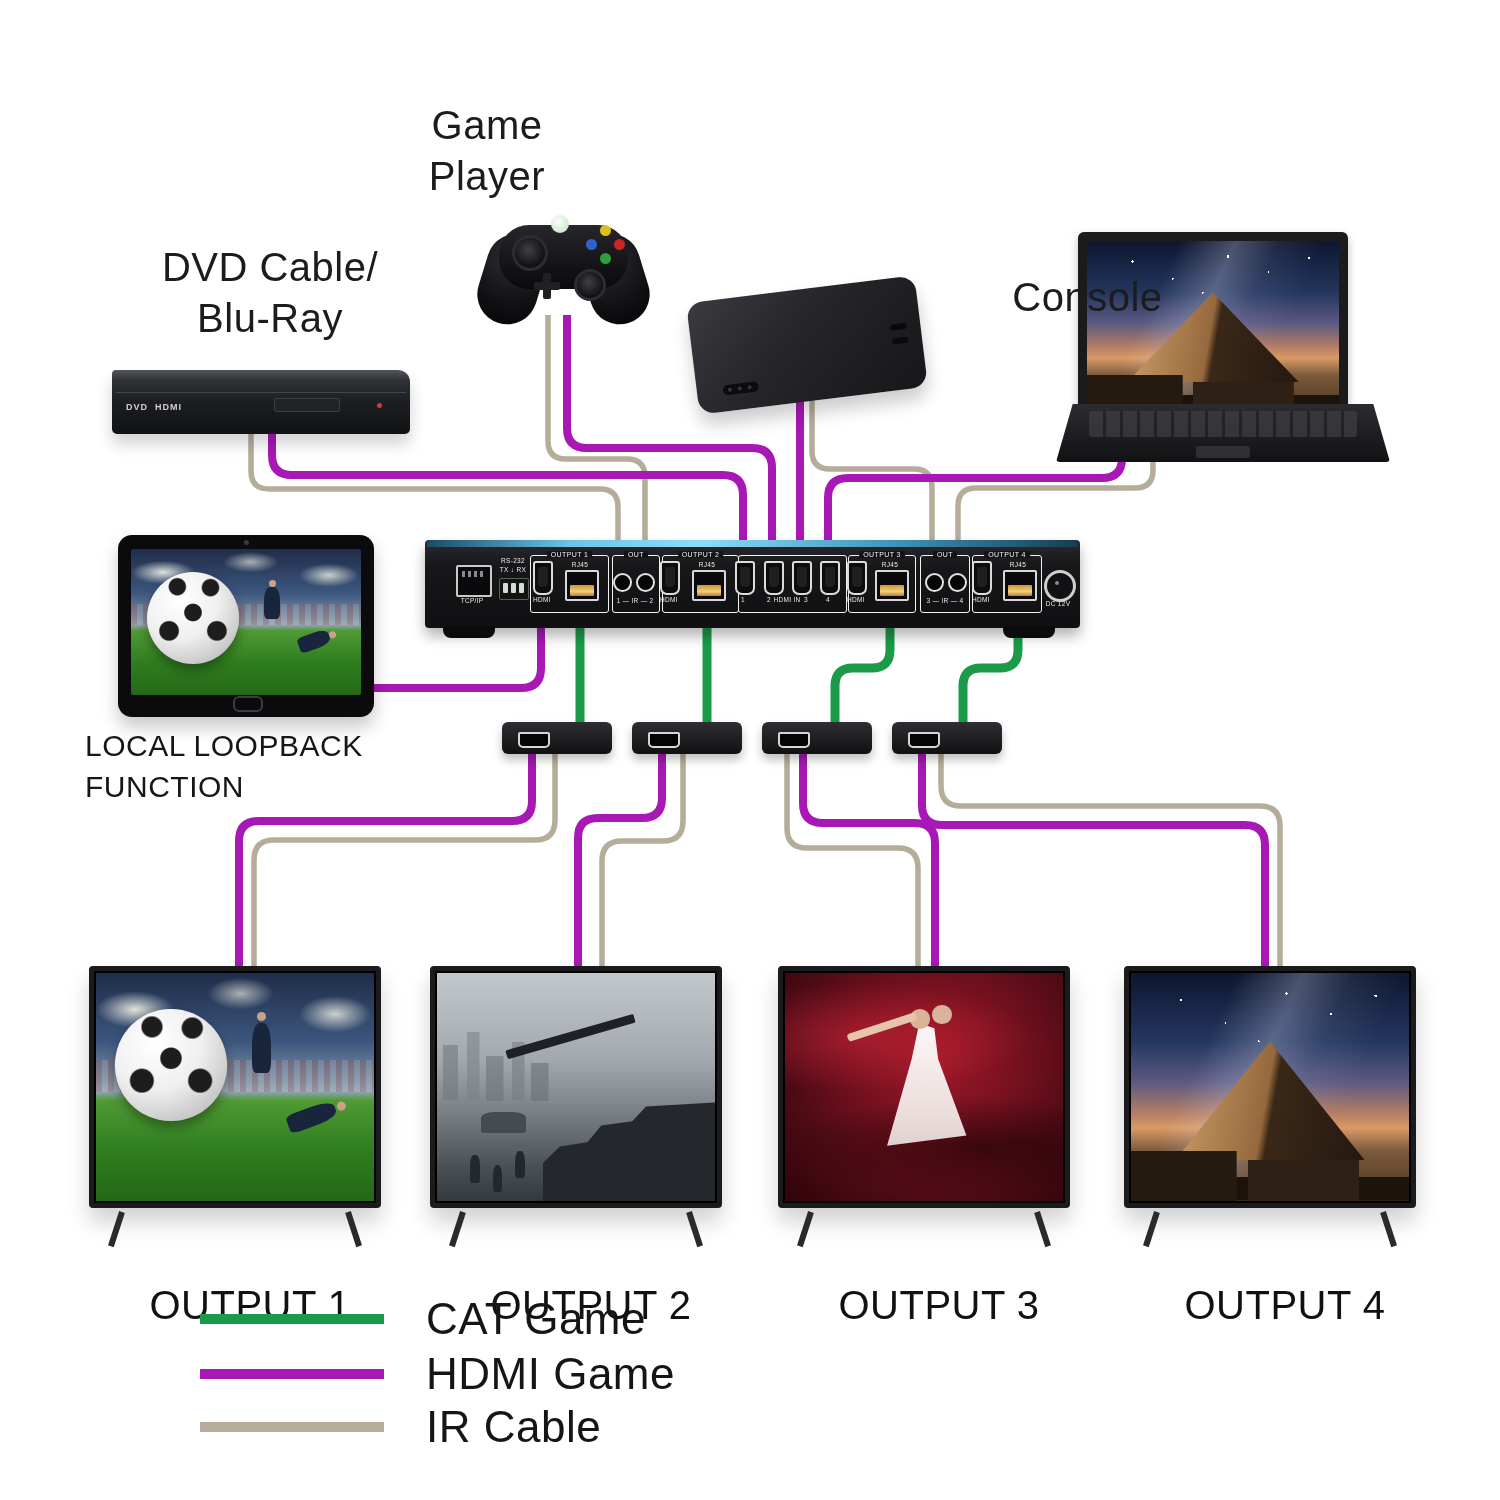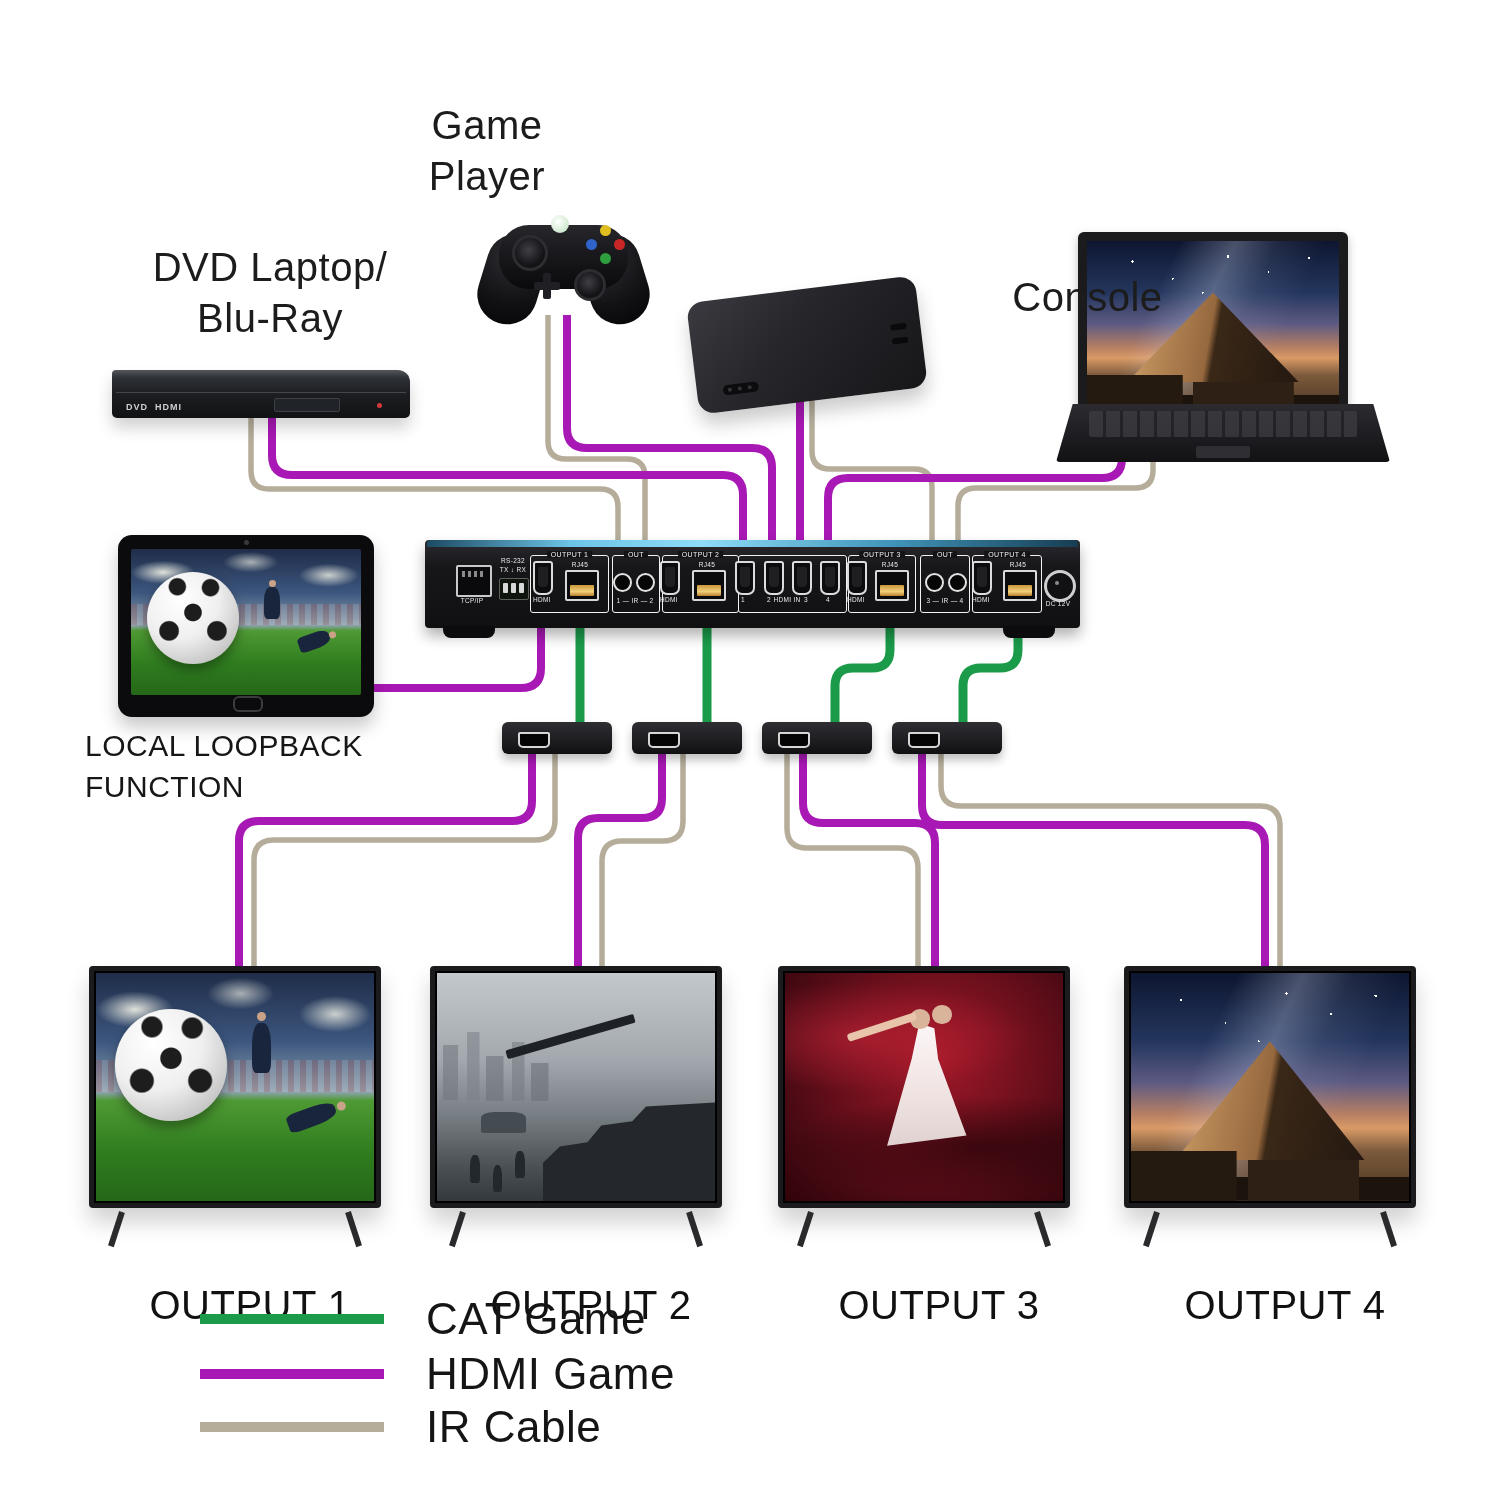--- a/index.html
+++ b/index.html
@@ -15,21 +15,21 @@
   svg.cables{position:absolute;left:0;top:0;z-index:1;}
   svg.cables path{fill:none;stroke-linecap:butt;}
   .cable-hdmi{stroke-width:8;}
   .cable-cat{stroke-width:9;}
   .cable-ir{stroke-width:5.5;}
 
   .device{z-index:2;}
   .toplabel{z-index:3;}
 
   
-  .dvd{width:298px;height:48px;border-radius:4px 12px 5px 5px;
+  .dvd{width:298px;height:64px;border-radius:4px 12px 5px 5px;
        background:linear-gradient(180deg,#53575c 0%,#2e3136 16%,#1b1d20 52%,#101214 100%);
        box-shadow:0 10px 16px rgba(0,0,0,.18);}
   .dvd .logo{position:absolute;left:14px;top:32px;color:#cfcfcf;font-size:9px;font-weight:bold;letter-spacing:1px;}
   .dvd .tray{position:absolute;right:70px;top:28px;width:64px;height:12px;border:1px solid #3c4044;border-radius:2px;background:#202327;}
   .dvd .led{position:absolute;right:28px;top:33px;width:5px;height:5px;border-radius:50%;background:#d43a3a;}
   .dvd .seam{position:absolute;left:4px;right:4px;top:22px;height:1px;background:#43474c;}
 
   
   .pad{width:163px;height:133px;}
   .pad .grip{position:absolute;width:60px;height:92px;border-radius:30px;
@@ -200,21 +200,21 @@
     <path class="cable-hdmi" d="M662 745 L662 798 Q662 818 642 818 L598 818 Q578 818 578 838 L578 1000" stroke="#a818b4"></path>
     <path class="cable-hdmi" d="M803 745 L803 803 Q803 823 823 823 L915 823 Q935 823 935 843 L935 1000" stroke="#a818b4"></path>
     <path class="cable-hdmi" d="M922 745 L922 805 Q922 825 942 825 L1245 825 Q1265 825 1265 845 L1265 1000" stroke="#a818b4"></path>
 
     <path class="cable-cat" d="M580 600 L580 726" stroke="#1b9b4a"></path>
     <path class="cable-cat" d="M707 600 L707 726" stroke="#1b9b4a"></path>
     <path class="cable-cat" d="M890 600 L890 650 Q890 668 872 668 L853 668 Q835 668 835 686 L835 726" stroke="#1b9b4a"></path>
     <path class="cable-cat" d="M1018 600 L1018 650 Q1018 668 1000 668 L981 668 Q963 668 963 686 L963 726" stroke="#1b9b4a"></path>
   </svg>
 
-  <div class="abs toplabel devlabel prewrap" style="left:120px;top:242px;width:300px;">DVD Laptop/
+  <div class="abs toplabel devlabel prewrap" style="left:120px;top:242px;width:300px;">DVD Cable/
 Blu-Ray</div>
   <div class="abs toplabel devlabel prewrap" style="left:397px;top:100px;width:180px;">Game
 Player</div>
   <div class="abs toplabel devlabel prewrap" style="left:1005px;top:272px;width:165px;">Console</div>
 
   <div class="abs device dvd" style="left:112px;top:370px;">
     <span class="logo">DVD&nbsp;&nbsp;HDMI</span>
     <span class="tray"></span>
     <span class="led"></span>
     <span class="seam"></span>

